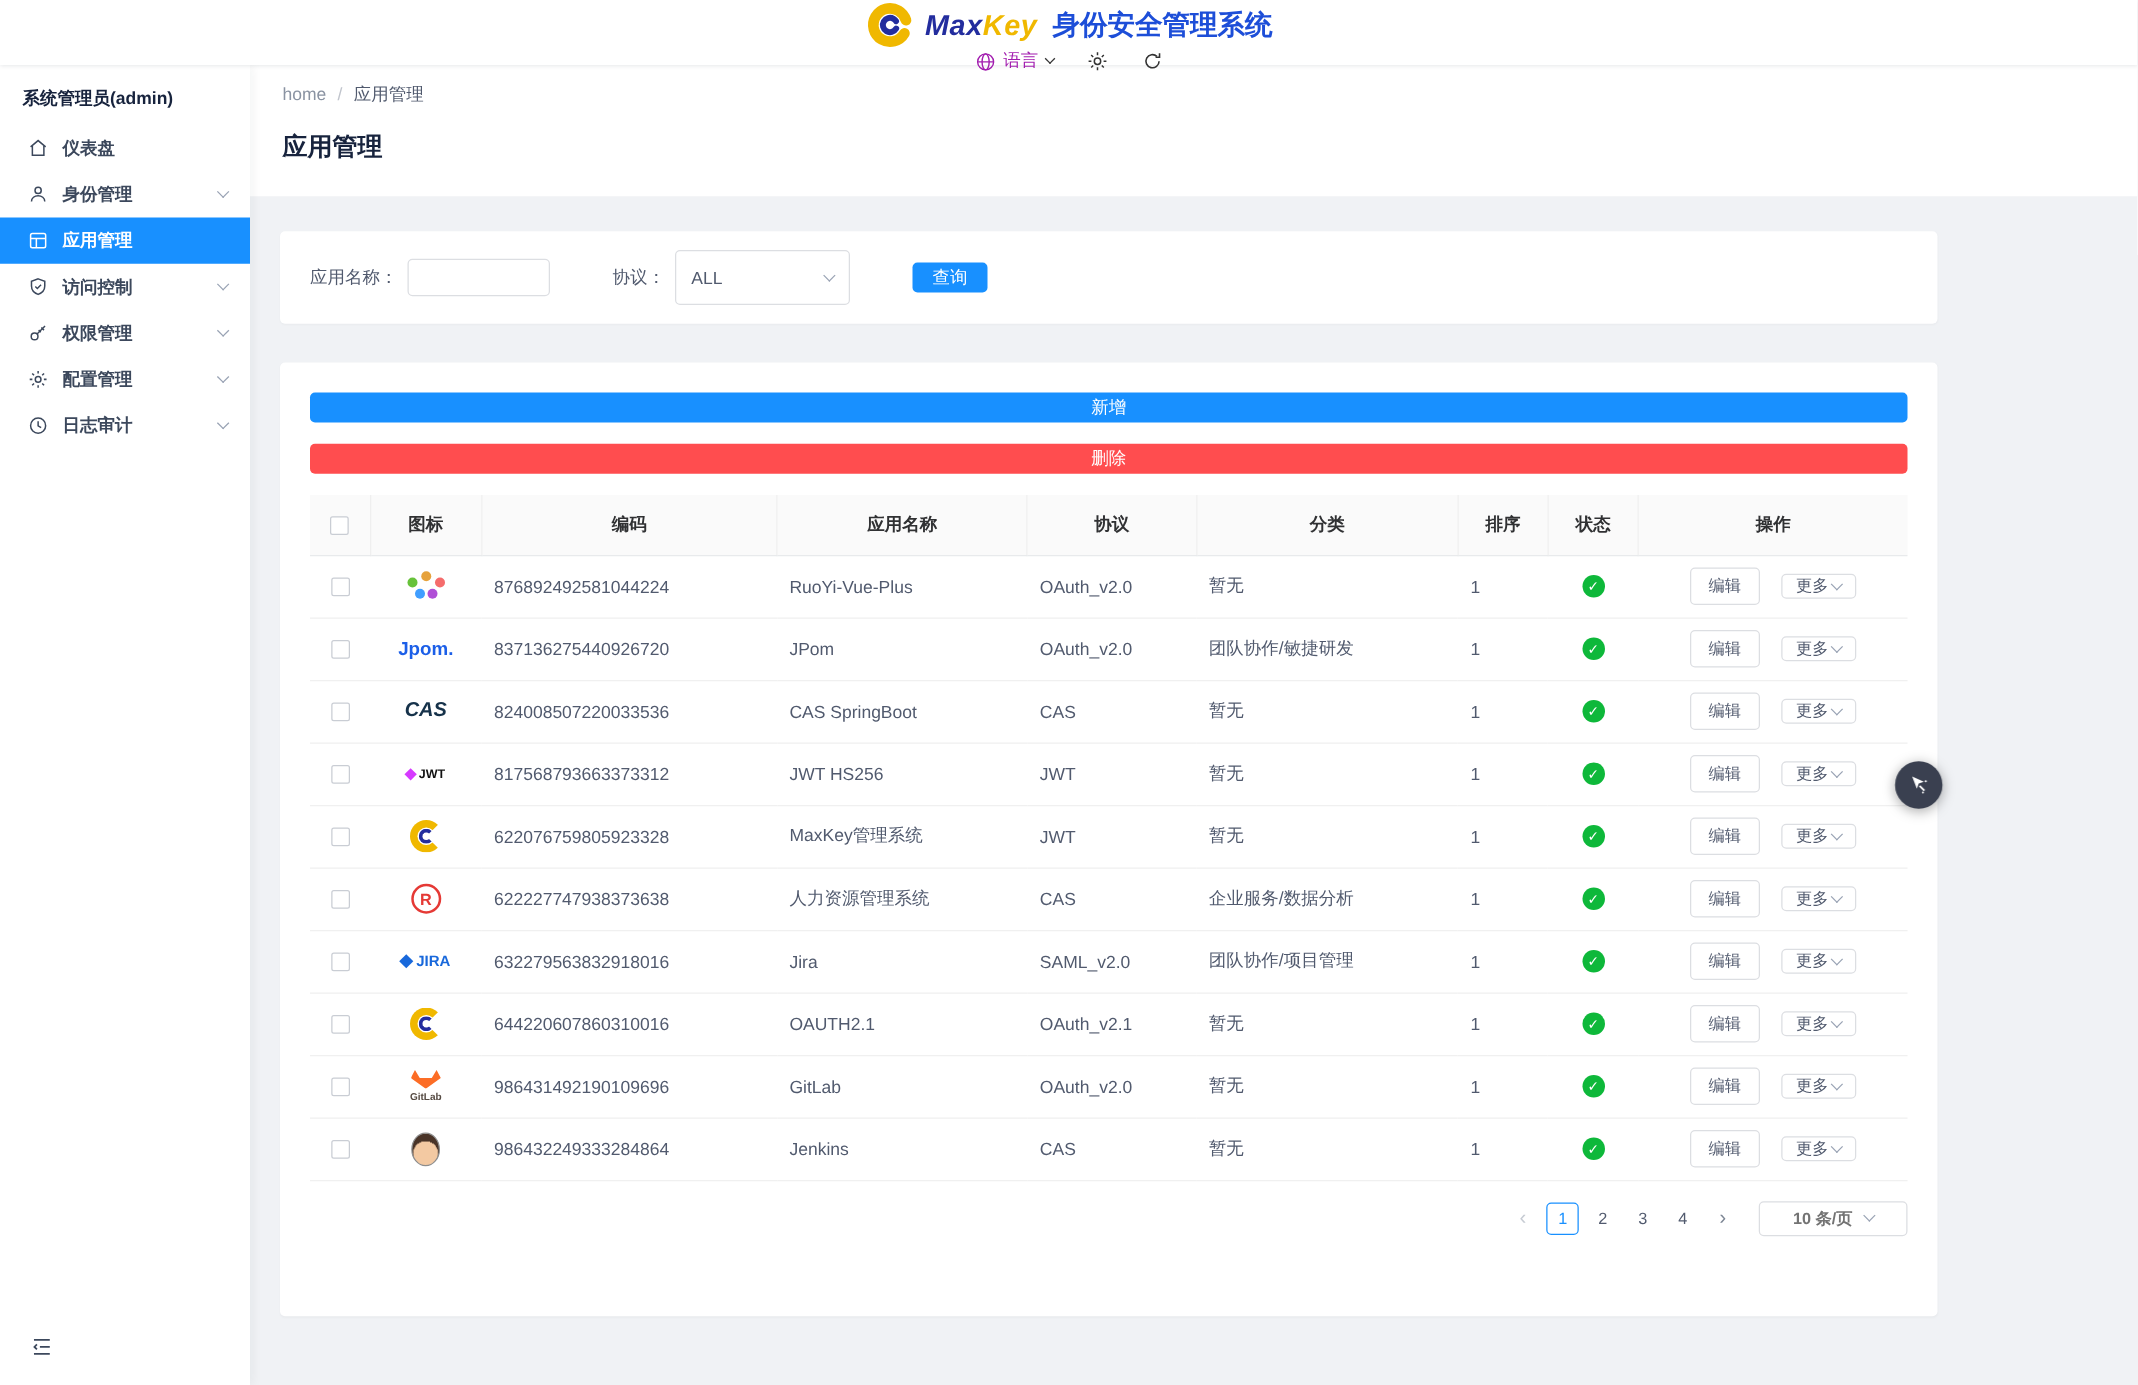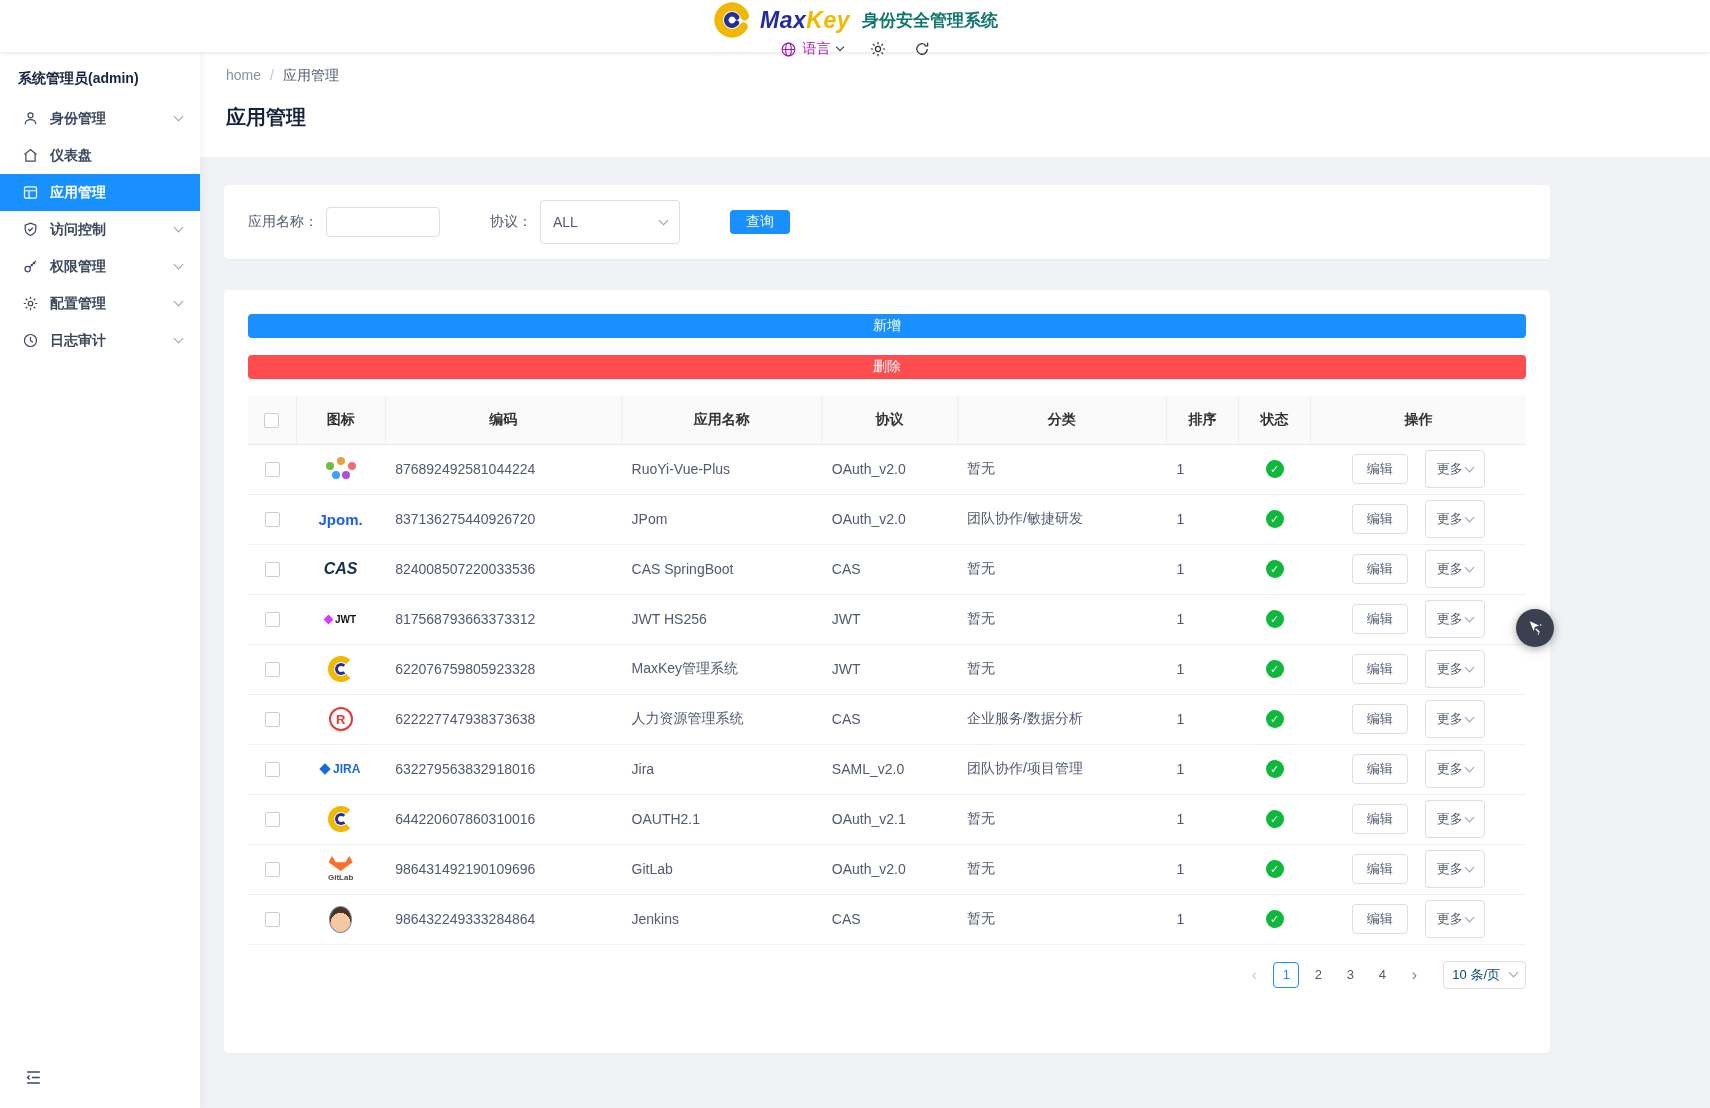--- a/index.html
+++ b/index.html
@@ -12,21 +12,21 @@
   .header {
     height: 52px; background: #fff; display: flex; align-items: center;
     justify-content: space-between; padding: 0 26px;
     box-shadow: 0 1px 4px rgba(0,21,41,.12); position: relative; z-index: 10; flex-direction: column;
   }
   .brand { display: flex; align-items: center; gap: 8px; }
   .brand-logo { display: inline-flex; }
   .brand-name { font-size: 23px; font-weight: bold; font-style: italic; letter-spacing: .5px; }
   .brand-max { color: #232d9e; }
   .brand-key { color: #f0b800; }
-  .brand-title { font-size: 17px; font-weight: bold; color: #0f766e; margin-left: 4px; }
+  .brand-title { font-size: 22px; font-weight: bold; color: #1d4ed8; margin-left: 4px; }
   .hdr-right { display: flex; align-items: center; gap: 26px; color: #a21caf; }
   .hdr-lang { display: flex; align-items: center; gap: 6px; cursor: pointer; }
   .hdr-icon { display: inline-flex; cursor: pointer; color: #333; }
   
   .layout { display: flex; height: calc(1108px - 52px); }
   .sidebar {
     width: 200px; background: #fff; position: relative;
     box-shadow: 2px 0 8px rgba(29,35,41,.05); z-index: 5; flex: none;
   }
   .sidebar-user { padding: 18px 20px 12px 18px; font-weight: bold; font-size: 14px; color: #17233d; }
@@ -86,21 +86,21 @@
   .ta-c { text-align: center; }
   input[type="checkbox"] {
     appearance: none; width: 15px; height: 15px; border: 1px solid #c9cdd4;
     border-radius: 2px; background: #fff; cursor: pointer; vertical-align: middle;
   }
   .btn-edit {
     height: 30px; padding: 0 14px; border: 1px solid #dcdee2; background: #fff;
     border-radius: 4px; font-size: 13px; color: #515a6e; cursor: pointer; font-family: inherit;
   }
   .btn-more {
-    height: 38px; padding: 0 11px; border: 1px solid #dcdee2; background: #fff;
+    height: 20px; padding: 0 11px; border: 1px solid #dcdee2; background: #fff;
     border-radius: 4px; font-size: 13px; color: #515a6e; cursor: pointer; font-family: inherit;
     display: inline-flex; align-items: center; gap: 3px; margin-left: 13px;
   }
   .status-ok {
     display: inline-flex; width: 18px; height: 18px; border-radius: 50%;
     background: var(--success, #0eb83a); color: #fff; align-items: center;
     justify-content: center; font-size: 11px; font-weight: bold;
   }
   .chev-down {
     width: 7px; height: 7px; border-right: 1.5px solid #98a2b3; border-bottom: 1.5px solid #98a2b3;
@@ -136,23 +136,23 @@
   .pagination { display: flex; justify-content: flex-end; align-items: center; margin-top: 16px; gap: 6px; font-size: 13px; }
   .page-btn {
     min-width: 26px; height: 26px; display: inline-flex; align-items: center; justify-content: center;
     cursor: pointer; border-radius: 4px; color: #515a6e; background: transparent; border: 1px solid transparent;
     font-size: 13px; font-family: inherit;
   }
   .page-btn.active { border-color: var(--primary, #1890ff); color: var(--primary, #1890ff); background: #fff; }
   .page-arrow { color: #c6cbd3; font-size: 16px; }
   .page-arrow.next { color: #7d8694; }
   .page-size {
-    height: 28px; border: 1px solid #dcdee2; border-radius: 4px; padding: 0 8px;
-    display: inline-flex; align-items: center; gap: 10px; margin-left: 10px; color: #0c4a6e;
-    background: #fff; cursor: pointer; font-size: 13px;
+    height: 28px; border: 1px solid #dcdee2; border-radius: 4px; padding: 0 26px;
+    display: inline-flex; align-items: center; gap: 10px; margin-left: 10px; color: #737373;
+    background: #fff; cursor: pointer; font-size: 13px; font-weight: bold;
   }
   
   .float-btn {
     position: fixed; left: 1516px; top: 609px; width: 38px; height: 38px; border-radius: 50%;
     background: #3a4050; display: flex; align-items: center; justify-content: center;
     box-shadow: 0 2px 10px rgba(0,0,0,.35); cursor: pointer; z-index: 50;
   }
 </style>
 </head>
 <body>
@@ -198,36 +198,36 @@
 </header>
 
 <div class="layout">
 
   <aside class="sidebar">
     <div class="sidebar-user">系统管理员(admin)</div>
 
     <div class="side-item">
       <span class="side-icon">
         <svg width="17" height="17" viewBox="0 0 24 24" fill="none" stroke="currentColor" stroke-width="1.7">
+            <path d="M3.5 10.5 12 3.5l8.5 7"></path>
+            <path d="M5.5 9.5V20h13V9.5"></path>
+          </svg>
+      </span>
+      <span class="side-label">仪表盘</span>
+    </div>
+
+    <div class="side-item">
+      <span class="side-icon">
+        <svg width="17" height="17" viewBox="0 0 24 24" fill="none" stroke="currentColor" stroke-width="1.7">
             <circle cx="12" cy="7.5" r="3.5"></circle>
             <path d="M4.5 20c0-4 3.5-6.5 7.5-6.5s7.5 2.5 7.5 6.5"></path>
           </svg>
       </span>
       <span class="side-label">身份管理</span>
       <span class="side-chev chev-down"></span>
-    </div>
-
-    <div class="side-item">
-      <span class="side-icon">
-        <svg width="17" height="17" viewBox="0 0 24 24" fill="none" stroke="currentColor" stroke-width="1.7">
-            <path d="M3.5 10.5 12 3.5l8.5 7"></path>
-            <path d="M5.5 9.5V20h13V9.5"></path>
-          </svg>
-      </span>
-      <span class="side-label">仪表盘</span>
     </div>
 
     <div class="side-item active">
       <span class="side-icon">
         <svg width="17" height="17" viewBox="0 0 24 24" fill="none" stroke="currentColor" stroke-width="1.7">
             <rect x="3.5" y="4" width="17" height="16" rx="2"></rect>
             <path d="M3.5 9.5h17M10 9.5V20"></path>
           </svg>
       </span>
       <span class="side-label">应用管理</span>

